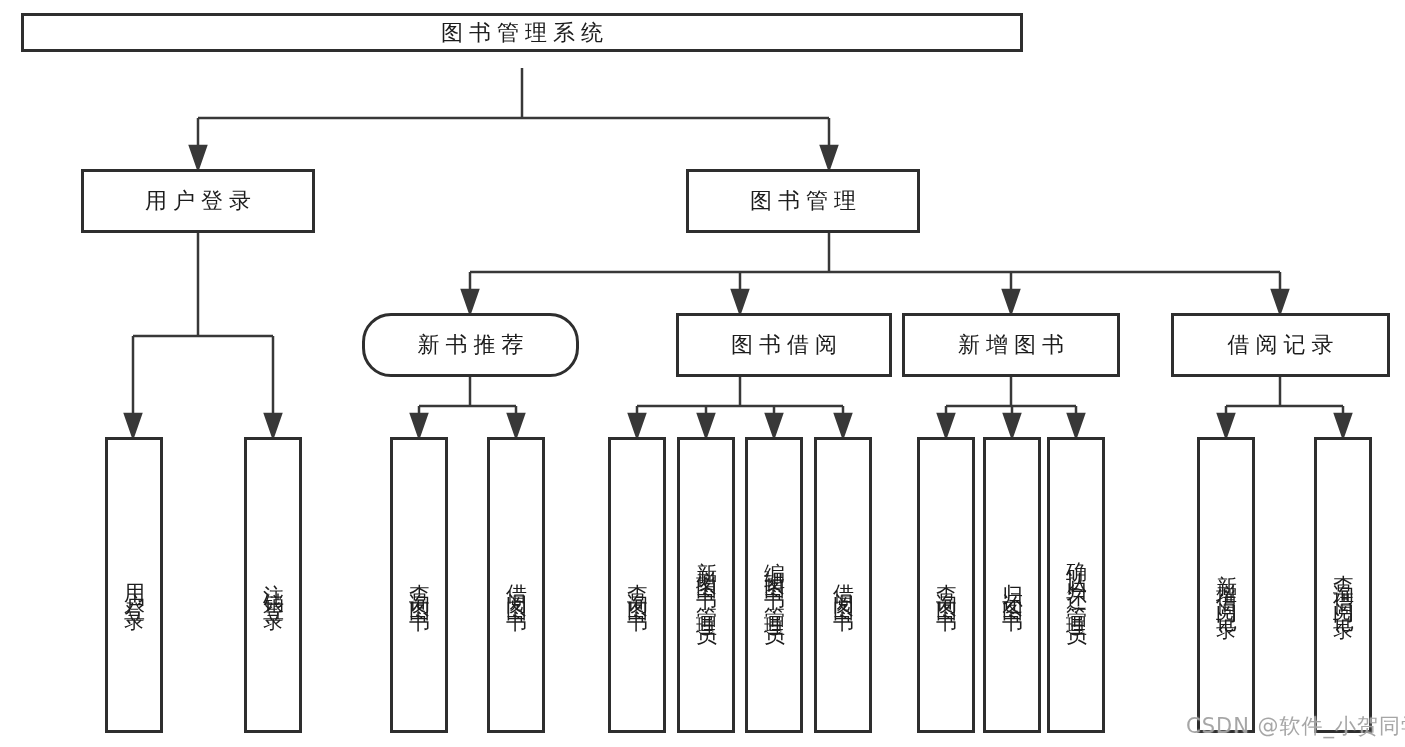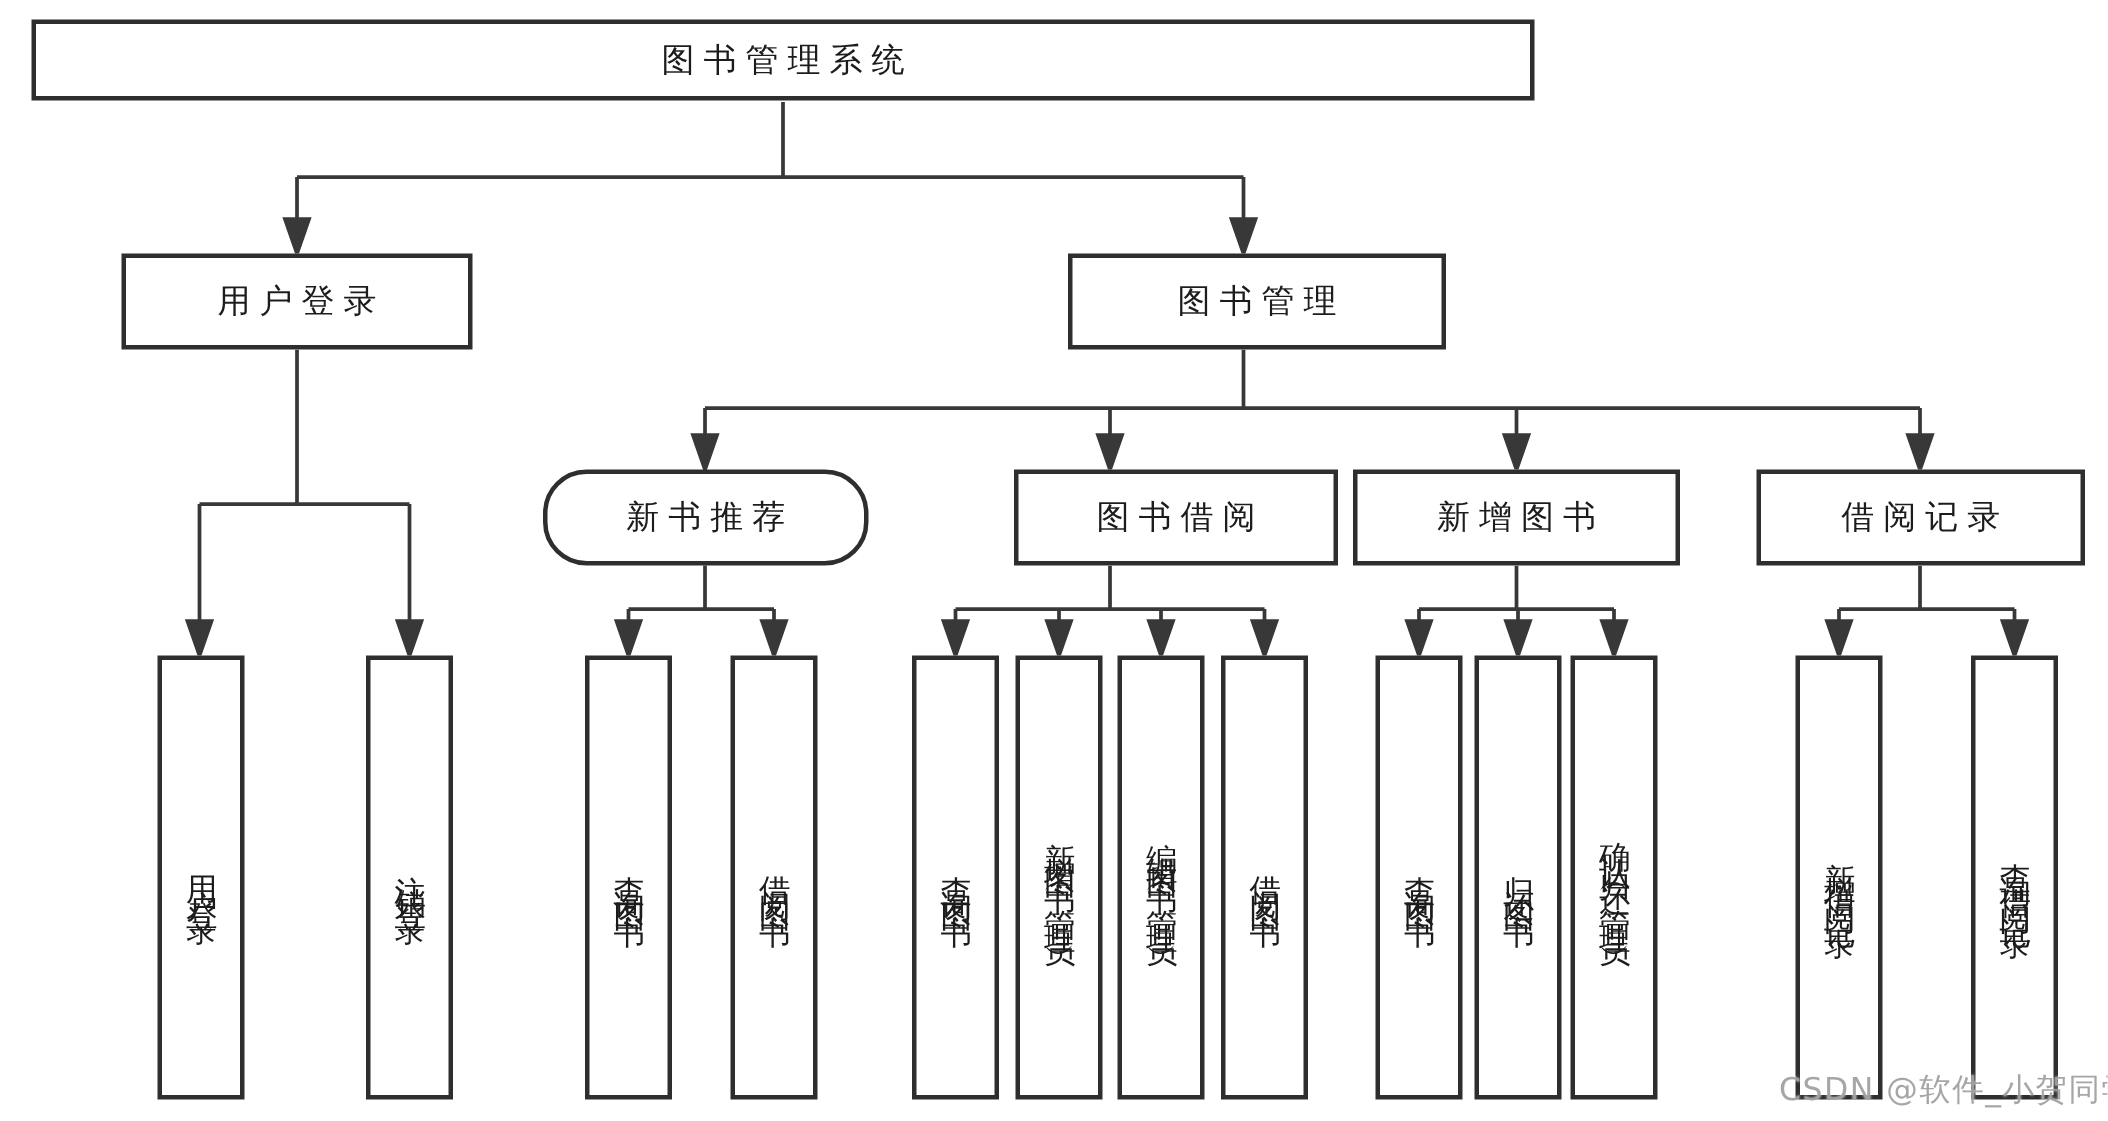--- a/index.html
+++ b/index.html
@@ -137,28 +137,28 @@
     <g stroke="#383838" stroke-width="2.5" fill="#383838">
       <line x1="1280" y1="377" x2="1280" y2="406"></line>
       <line x1="1226" y1="406" x2="1343" y2="406"></line>
       <line x1="1226" y1="406" x2="1226" y2="416"></line>
       <polygon points="1218,414 1234,414 1226,437"></polygon>
       <line x1="1343" y1="406" x2="1343" y2="416"></line>
       <polygon points="1335,414 1351,414 1343,437"></polygon>
     </g>
   </svg>
 
-  <div class="box" style="left:21px; top:13px; width:1002px; height:54px;justify-content:center;">
+  <div class="box" style="left:21px; top:13px; width:1002px; height:39px;justify-content:center;">
     <span class="hlabel">图书管理系统</span>
   </div>
 
   <div class="box" style="left:81px; top:169px; width:234px; height:64px;">
     <span class="hlabel">用户登录</span>
   </div>
-  <div class="box" style="left:712px; top:169px; width:252px; height:64px;">
+  <div class="box" style="left:686px; top:169px; width:234px; height:64px;">
     <span class="hlabel">图书管理</span>
   </div>
 
   <div class="box" style="left:362px; top:313px; width:217px; height:64px;border-radius:29px;">
     <span class="hlabel">新书推荐</span>
   </div>
   <div class="box" style="left:632px; top:313px; width:216px; height:64px;margin-left:44px;">
     <span class="hlabel">图书借阅</span>
   </div>
   <div class="box" style="left:902px; top:313px; width:218px; height:64px;">

